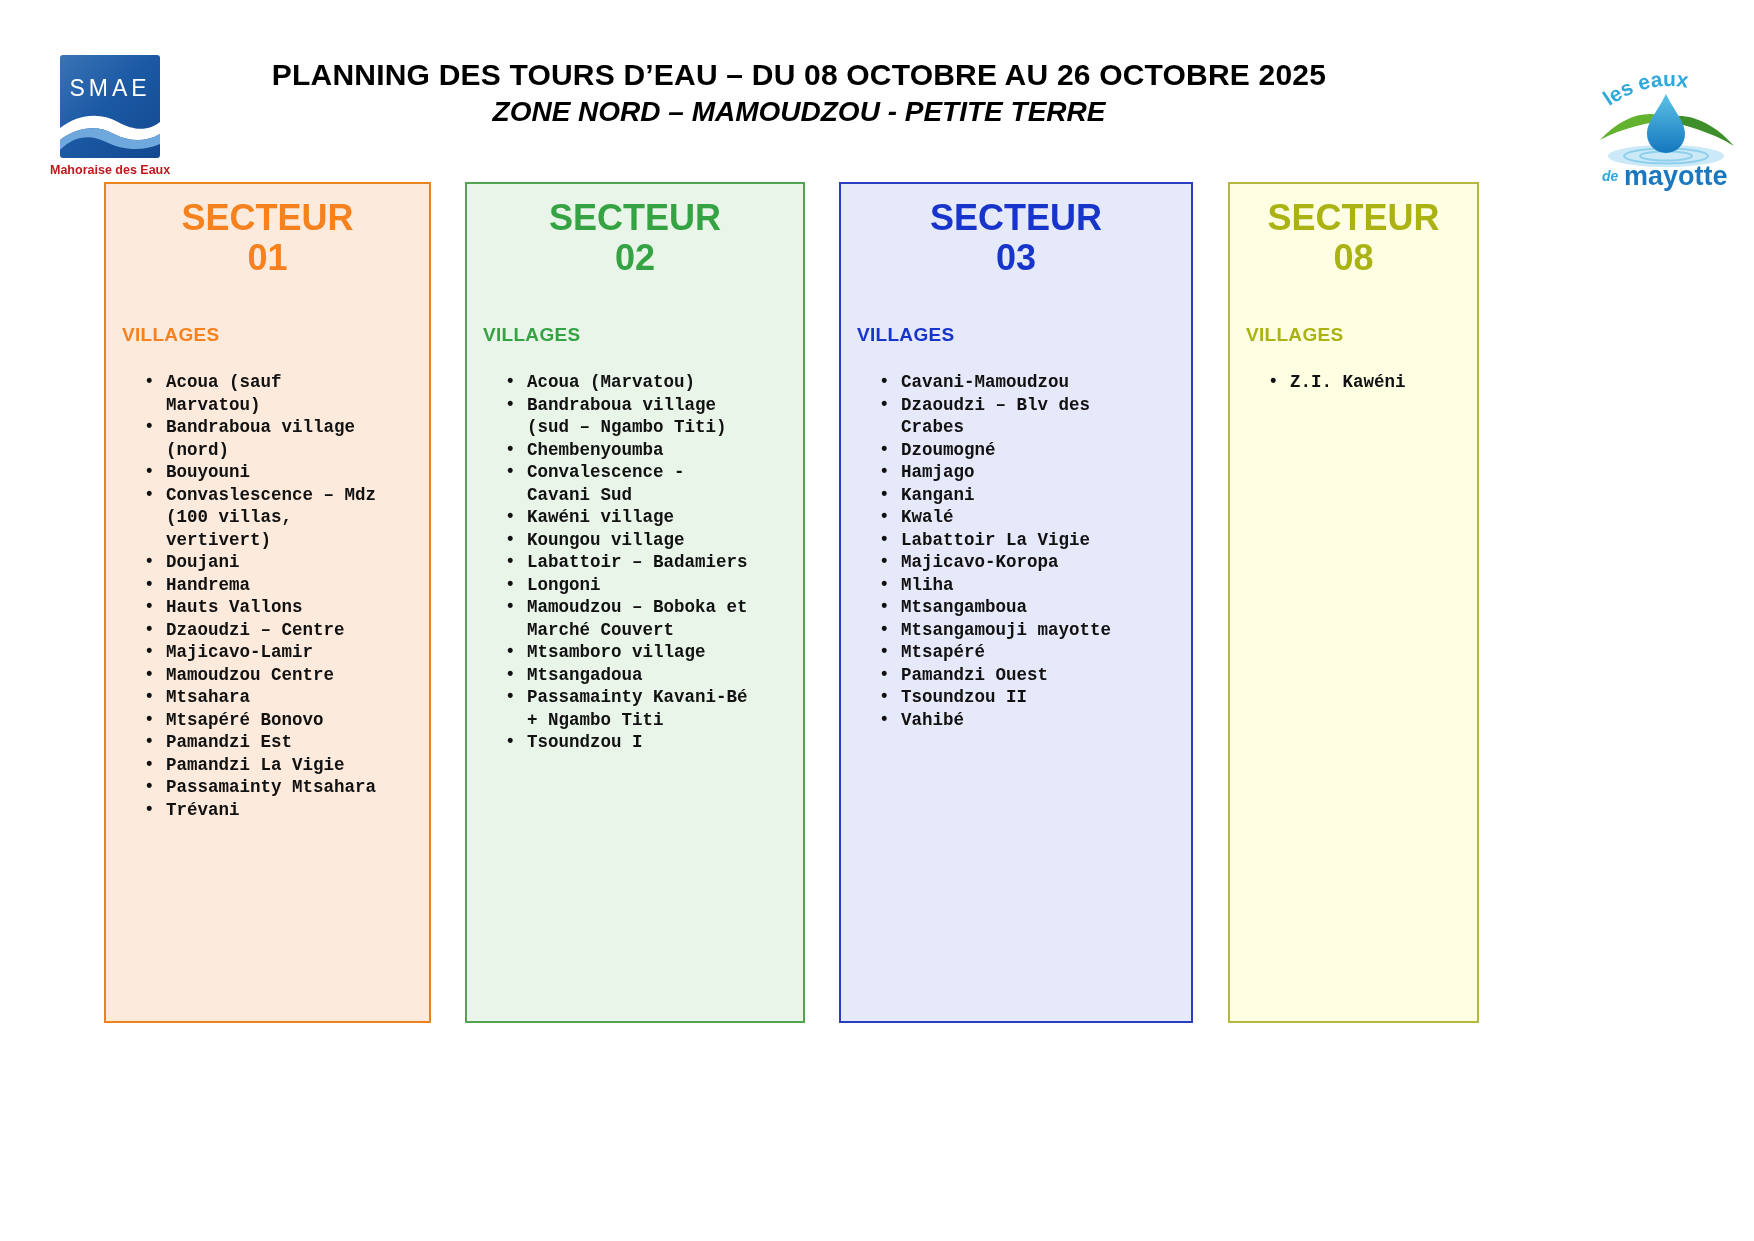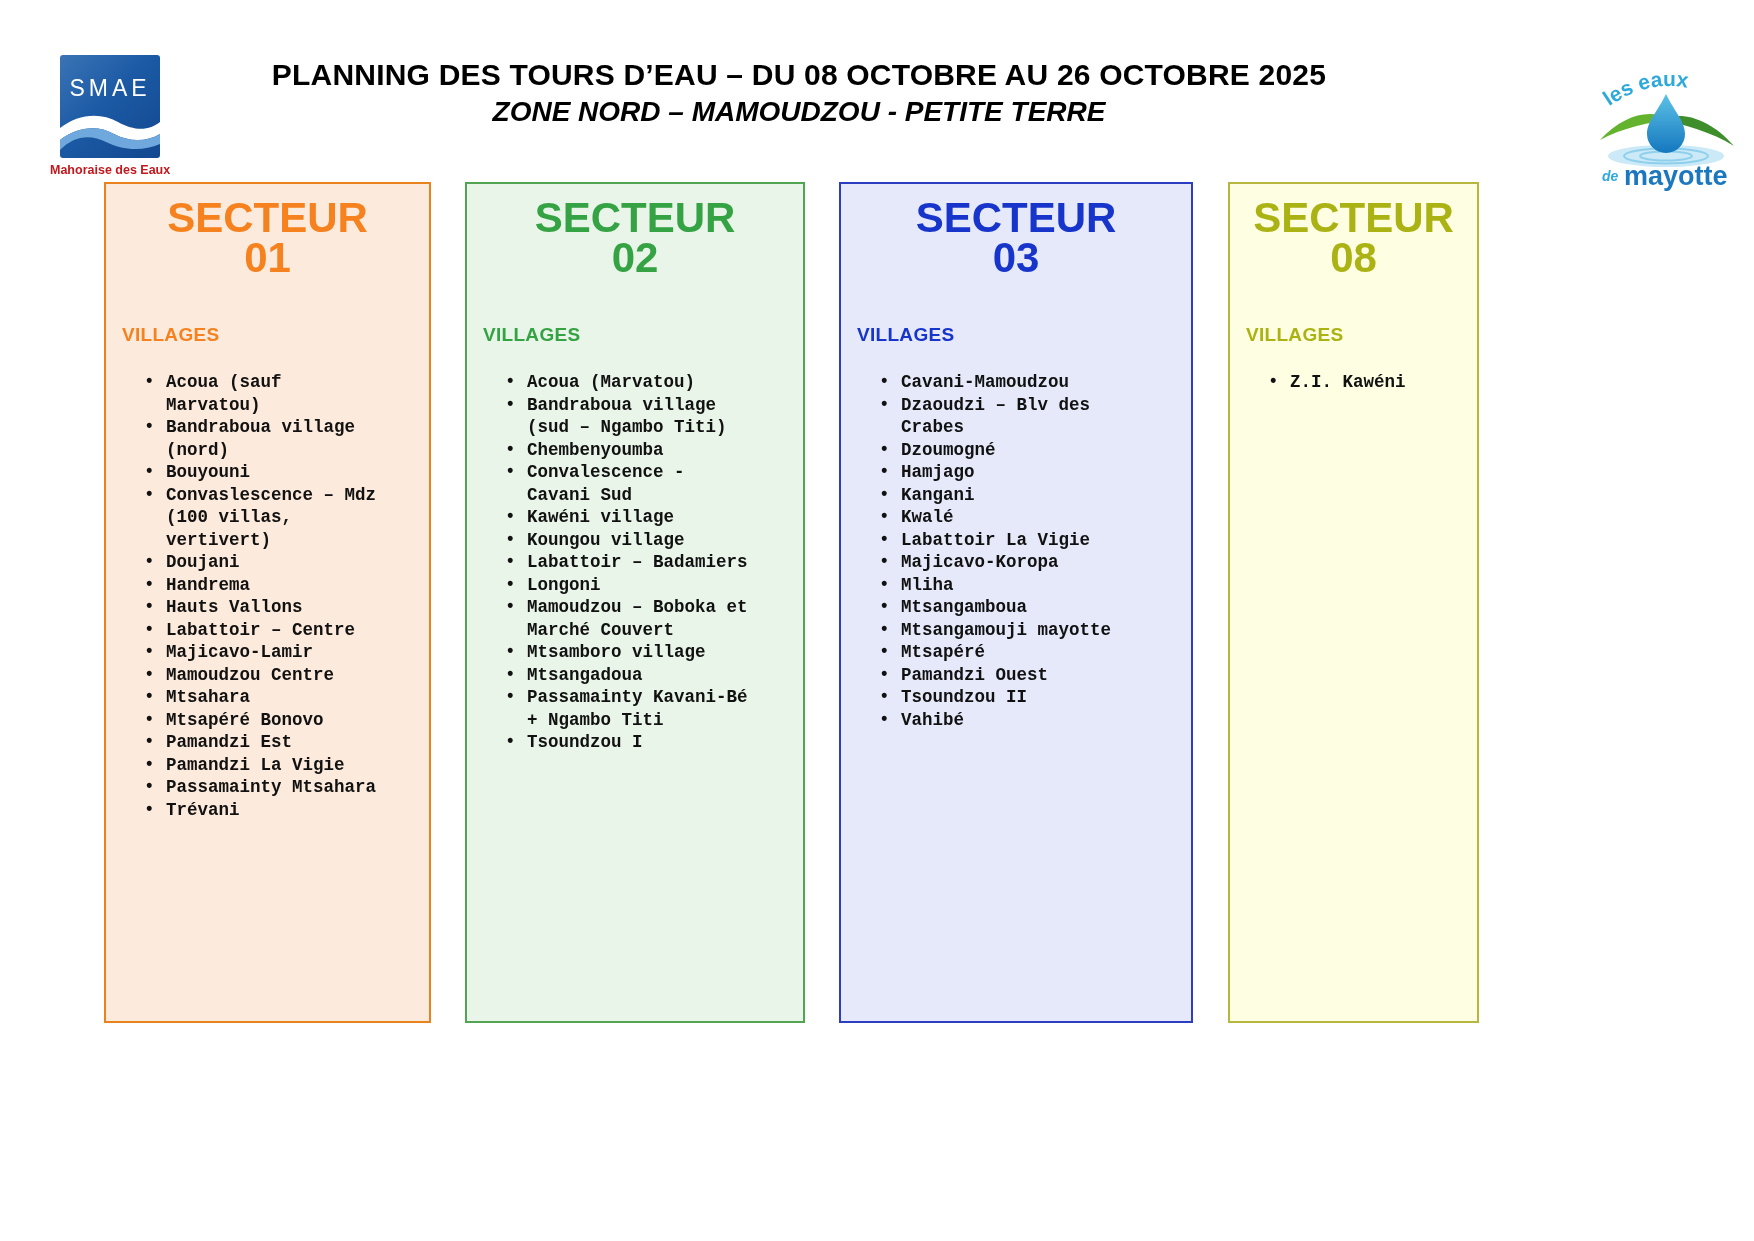--- a/index.html
+++ b/index.html
@@ -19,21 +19,21 @@
   .titles h1{margin:0;font-size:30px;font-weight:bold;letter-spacing:.2px;}
   .titles h2{margin:4px 0 0;font-size:28px;font-weight:bold;font-style:italic;}
   .eaux-logo{position:absolute;left:1586px;top:50px;}
   
   .sector-card{position:absolute;top:182px;height:841px;border:2px solid;box-sizing:border-box;
     padding:12px 14px;}
   .card-0{left:104px;width:327px;}
   .card-1{left:465px;width:340px;}
   .card-2{left:839px;width:354px;}
   .card-3{left:1228px;width:251px;}
-  .sector-title{font-weight:bold;text-align:center;font-size:42px;line-height:40px;margin-top:2px;}
+  .sector-title{font-weight:bold;text-align:center;font-size:36px;line-height:40px;margin-top:2px;}
   .villages-label{font-weight:bold;font-size:19px;margin:46px 0 0 2px;letter-spacing:.3px;}
   .village-list{list-style:none;margin:25px 0 0;padding:0;color:#111;font-weight:bold;
     font-size:17.5px;line-height:22.5px;font-family:Liberation Mono, monospace;}
   .village-list li{position:relative;padding-left:46px;}
   .village-list li::before{content:"\2022";position:absolute;left:24px;}
   .card-0 .village-list li{padding-right:35px;}
   .card-1 .village-list li{padding-right:41px;}
   .card-2 .village-list li{padding-right:14px;}
   .card-3 .village-list li{padding-right:10px;}
 </style>
@@ -92,21 +92,21 @@
     </div>
     <div class="villages-label accent" style="color: rgb(245, 130, 31);">VILLAGES</div>
     <ul class="village-list">
         <li>Acoua (sauf Marvatou)</li>
         <li>Bandraboua village (nord)</li>
         <li>Bouyouni</li>
         <li>Convaslescence – Mdz (100 villas, vertivert)</li>
         <li>Doujani</li>
         <li>Handrema</li>
         <li>Hauts Vallons</li>
-        <li>Labattoir – Centre</li>
+        <li>Dzaoudzi – Centre</li>
         <li>Majicavo-Lamir</li>
         <li>Mamoudzou Centre</li>
         <li>Mtsahara</li>
         <li>Mtsapéré Bonovo</li>
         <li>Pamandzi Est</li>
         <li>Pamandzi La Vigie</li>
         <li>Passamainty Mtsahara</li>
         <li>Trévani</li>
       </ul>
   </section>

